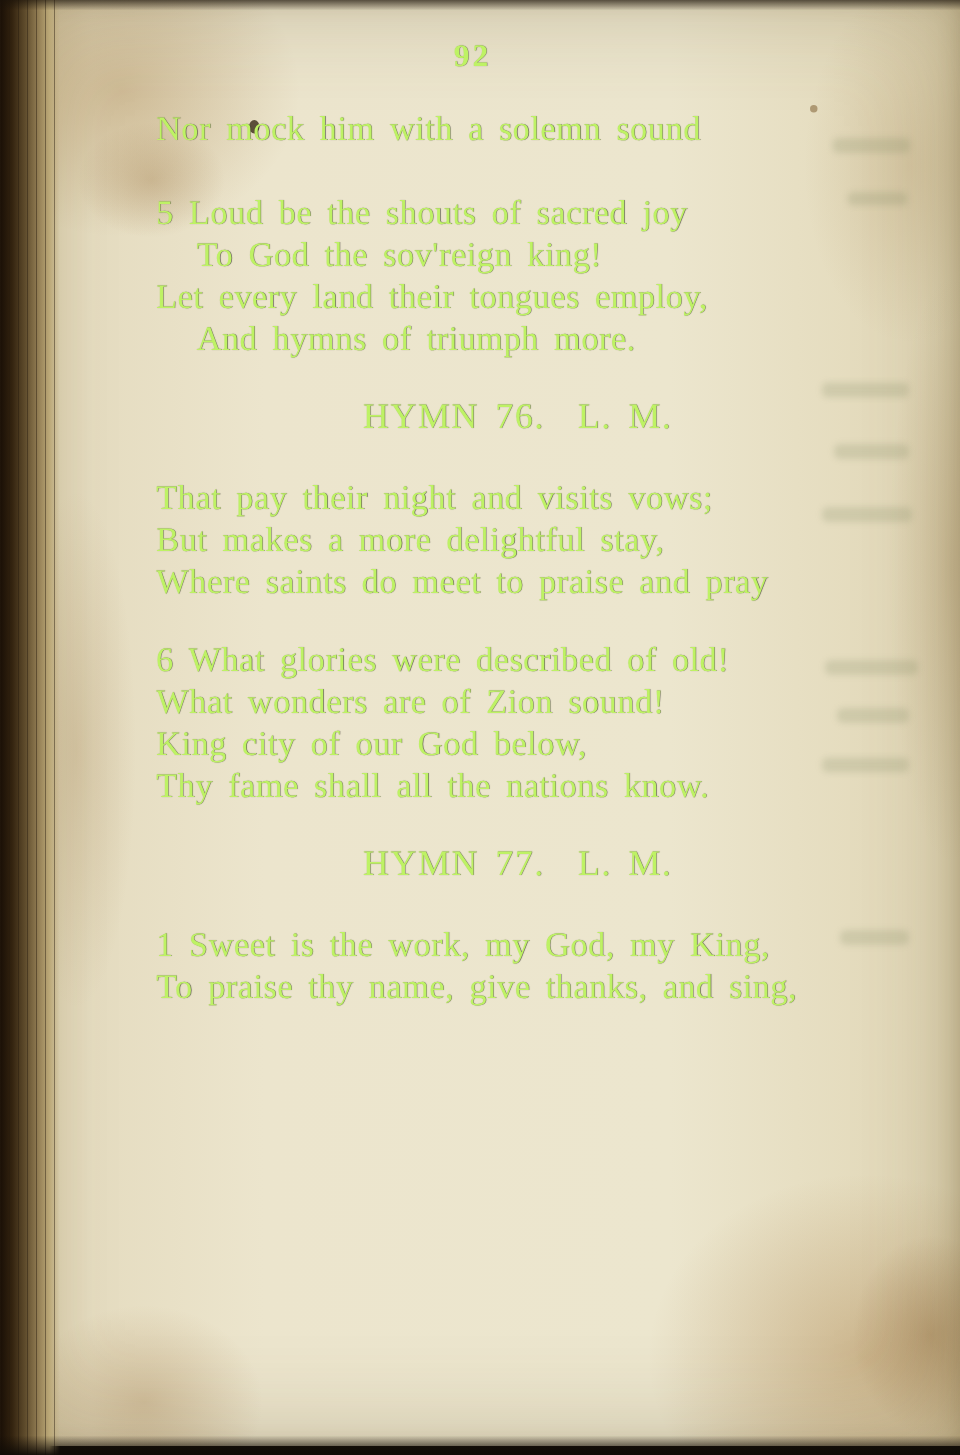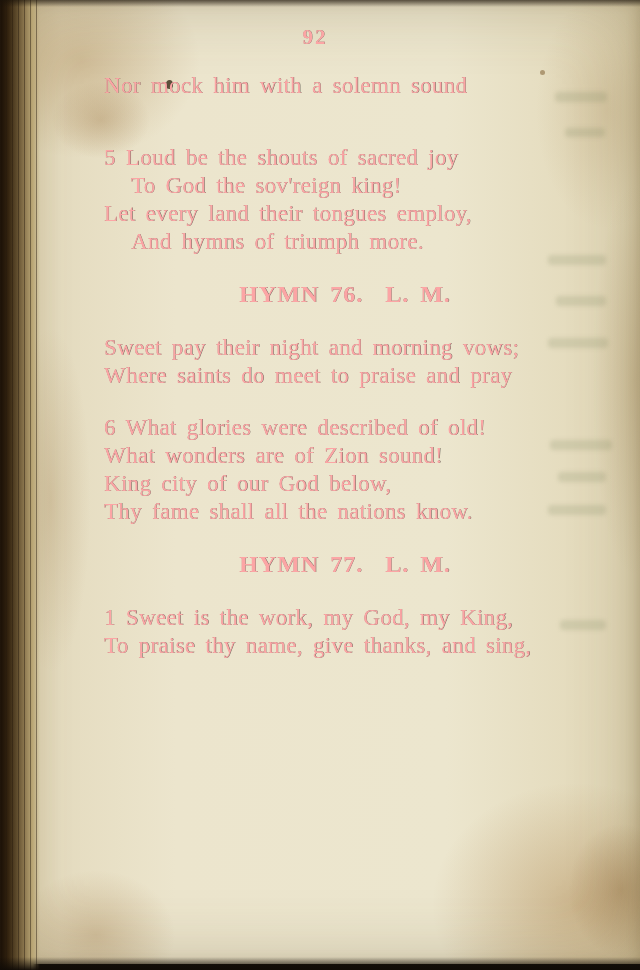--- a/index.html
+++ b/index.html
@@ -44,39 +44,39 @@
     position:absolute;left:0;bottom:0;width:640px;height:13px;
     background:linear-gradient(0deg, rgba(16,11,6,.95), rgba(16,11,6,0));
   }
   
   .ghost{position:absolute;border-radius:4px;filter:blur(2px);background:rgba(118,132,92,.20);}
   .speck{position:absolute;border-radius:50%;}
   
   .content{
     position:absolute;left:104px;top:0;right:18px;
     padding-top:24px;
-    color:#fca5a5;
+    color:#bef264;
   }
   .page-number{
     font-size:21px;line-height:26px;font-weight:bold;
     text-align:center;letter-spacing:2px;
     transform:translateX(-48px);
     margin-bottom:22px;
     text-shadow:.3px .3px .5px rgba(46,43,38,.65);
   }
   .stanza{margin:0 0 24px 0;}
-  .stanza.continuation{margin-bottom:44px;}
+  .stanza.continuation{margin-bottom:28px;}
   .line{
     font-size:23px;line-height:28px;white-space:nowrap;
     letter-spacing:.3px;word-spacing:4px;
     text-shadow:.35px .35px .45px rgba(46,43,38,.7);
   }
   .line.indent{padding-left:27px;}
   .hymn-heading{
-    font-size:24px;line-height:28px;font-weight:bold;
+    font-size:24px;line-height:28px;font-weight:normal;
     text-align:center;white-space:pre;
     margin:0 0 26px 0;
     transform:translateX(-18px);
     letter-spacing:1px;word-spacing:4px;
     text-shadow:.35px .35px .5px rgba(46,43,38,.7);
   }
 </style>
 </head>
 <body>
 
@@ -114,21 +114,22 @@
       <div class="line">5 Loud be the shouts of sacred joy</div>
       <div class="line indent">To God the sov'reign king!</div>
       <div class="line">Let every land their tongues employ,</div>
       <div class="line indent">And hymns of triumph more.</div>
     </div>
 
     <div class="hymn-heading">HYMN 76.  L. M.</div>
 
 
     <div class="stanza">
-      <div class="line">Sweet pay their night and morning vows;</div>
+      <div class="line">That pay their night and visits vows;</div>
+      <div class="line">But makes a more delightful stay,</div>
       <div class="line">Where saints do meet to praise and pray</div>
     </div>
 
     <div class="stanza">
       <div class="line">6 What glories were described of old!</div>
       <div class="line">What wonders are of Zion sound!</div>
       <div class="line">King city of our God below,</div>
       <div class="line">Thy fame shall all the nations know.</div>
     </div>
 

